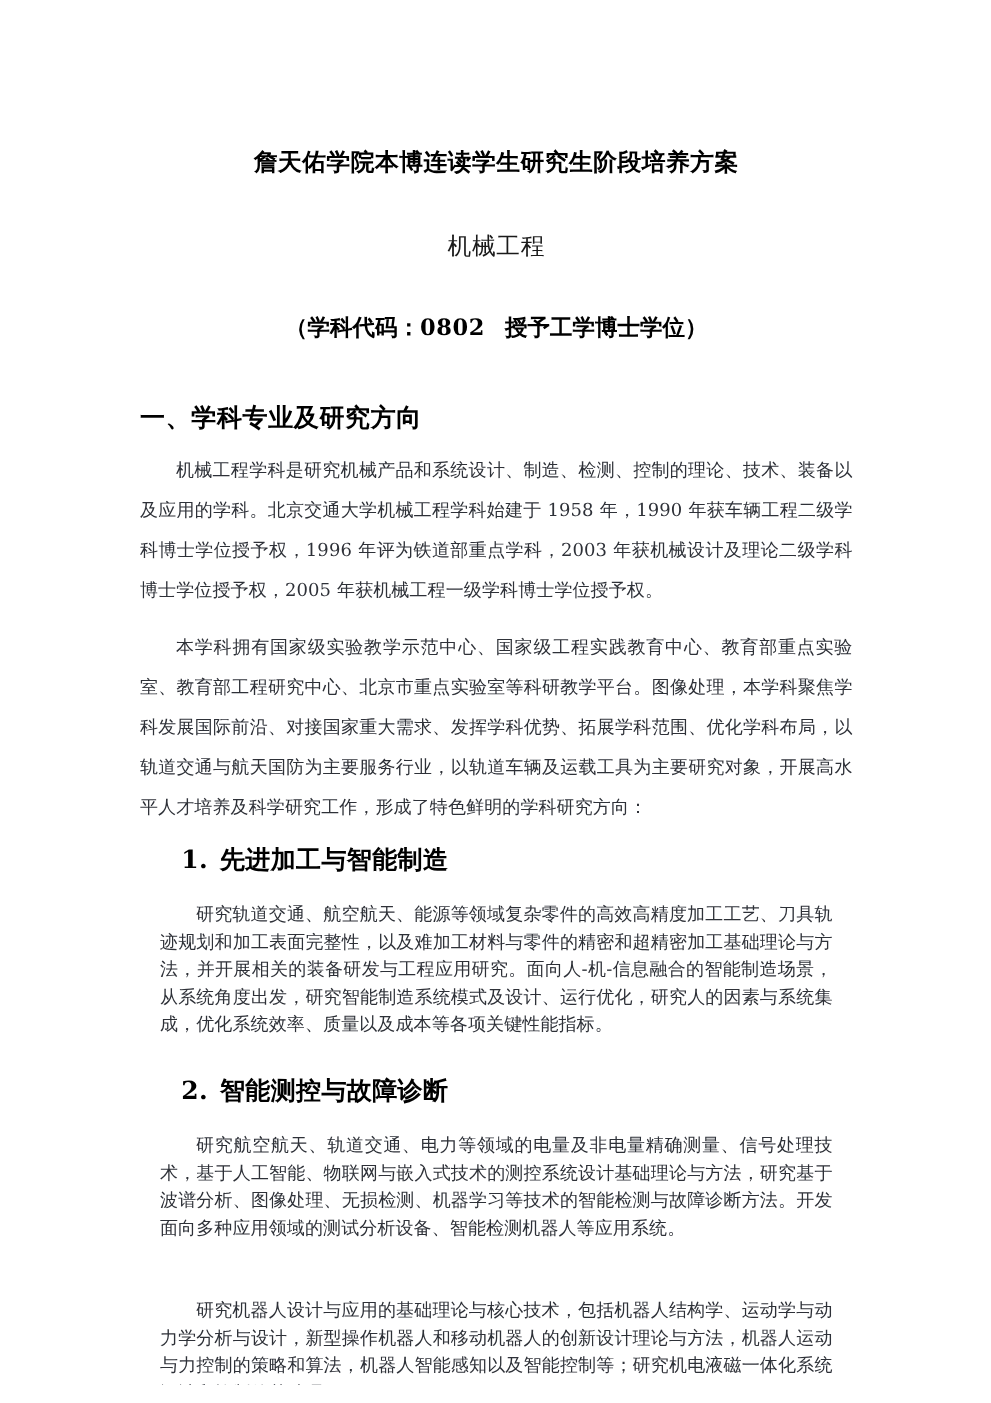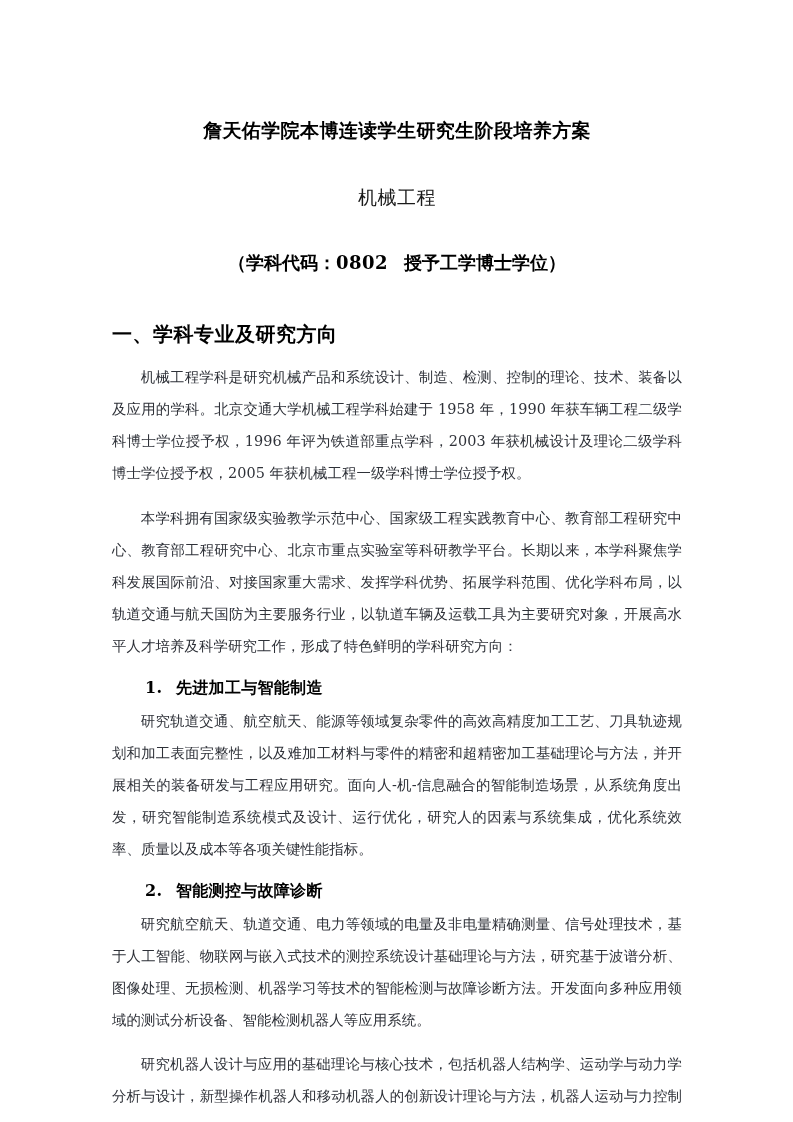--- a/index.html
+++ b/index.html
@@ -89,37 +89,37 @@
     text-indent: 2em;
     letter-spacing: 0.1px;
   }
 
   
   .direction {
     padding-top: 10px;
   }
   .direction-title {
     margin: 0;
-    font-size: 16px;
+    font-size: 20px;
     font-weight: bold;
     color: #000000;
     line-height: 31px;
     padding-left: 33px;
     letter-spacing: 0.3px;
   }
   .direction-title .num {
     display: inline-block;
     width: 31px;
     font-family: "DejaVu Serif", "Liberation Serif", serif;
   }
   .direction-body {
-    margin: 0;
+    margin: 16px;
     padding-top: 2px;
     font-size: 14.4px;
-    line-height: 32px;
+    line-height: 22px;
     color: #2e3138;
     text-align: justify;
     text-justify: inter-ideograph;
     text-indent: 2em;
     letter-spacing: 0.1px;
   }
   
   .direction-body.clipped {
     max-height: 70px;
     overflow: hidden;
@@ -136,21 +136,21 @@
     <h2 class="doc-subtitle">机械工程</h2>
 
     <p class="doc-code-line">
       <span>（学科代码：</span><span class="code-num">0802</span><span class="gap"></span><span>授予工学博士学位）</span>
     </p>
 
     <h3 class="section-heading">一、学科专业及研究方向</h3>
 
     <p class="body-para">机械工程学科是研究机械产品和系统设计、制造、检测、控制的理论、技术、装备以及应用的学科。北京交通大学机械工程学科始建于 1958 年，1990 年获车辆工程二级学科博士学位授予权，1996 年评为铁道部重点学科，2003 年获机械设计及理论二级学科博士学位授予权，2005 年获机械工程一级学科博士学位授予权。</p>
 
-    <p class="body-para">本学科拥有国家级实验教学示范中心、国家级工程实践教育中心、教育部工程研究中心、教育部工程研究中心、北京市重点实验室等科研教学平台。长期以来，本学科聚焦学科发展国际前沿、对接国家重大需求、发挥学科优势、拓展学科范围、优化学科布局，以轨道交通与航天国防为主要服务行业，以轨道车辆及运载工具为主要研究对象，开展高水平人才培养及科学研究工作，形成了特色鲜明的学科研究方向：</p>
+    <p class="body-para">本学科拥有国家级实验教学示范中心、国家级工程实践教育中心、教育部重点实验室、教育部工程研究中心、北京市重点实验室等科研教学平台。图像处理，本学科聚焦学科发展国际前沿、对接国家重大需求、发挥学科优势、拓展学科范围、优化学科布局，以轨道交通与航天国防为主要服务行业，以轨道车辆及运载工具为主要研究对象，开展高水平人才培养及科学研究工作，形成了特色鲜明的学科研究方向：</p>
 
     <div class="direction">
       <p class="direction-title">
         <span class="num">1.</span><span>先进加工与智能制造</span>
       </p>
       <p class="direction-body">研究轨道交通、航空航天、能源等领域复杂零件的高效高精度加工工艺、刀具轨迹规划和加工表面完整性，以及难加工材料与零件的精密和超精密加工基础理论与方法，并开展相关的装备研发与工程应用研究。面向人-机-信息融合的智能制造场景，从系统角度出发，研究智能制造系统模式及设计、运行优化，研究人的因素与系统集成，优化系统效率、质量以及成本等各项关键性能指标。</p>
     </div>
 
     <div class="direction">
       <p class="direction-title">

